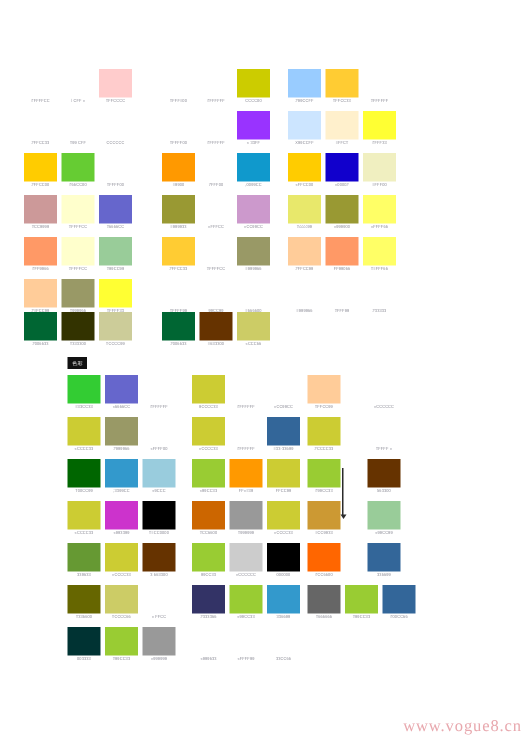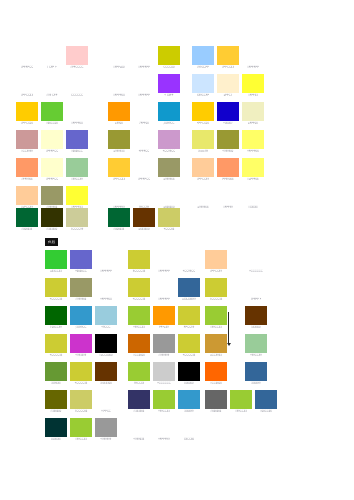--- a/index.html
+++ b/index.html
@@ -539,13 +539,14 @@
         </div>
         <div class="cell" style="left: 178px; top: 418px;">
           <div class="chip" style="background: rgb(255, 255, 255);"></div>
           <div class="cap bot">33CC66</div>
         </div>
       </div>
     </div>
 
   <div class="vrule" style="left:228px;top:312px;height:32px;"></div>
 
+  <div class="watermark">www.vogue8.cn</div>
 </div>
 
 </body></html>

